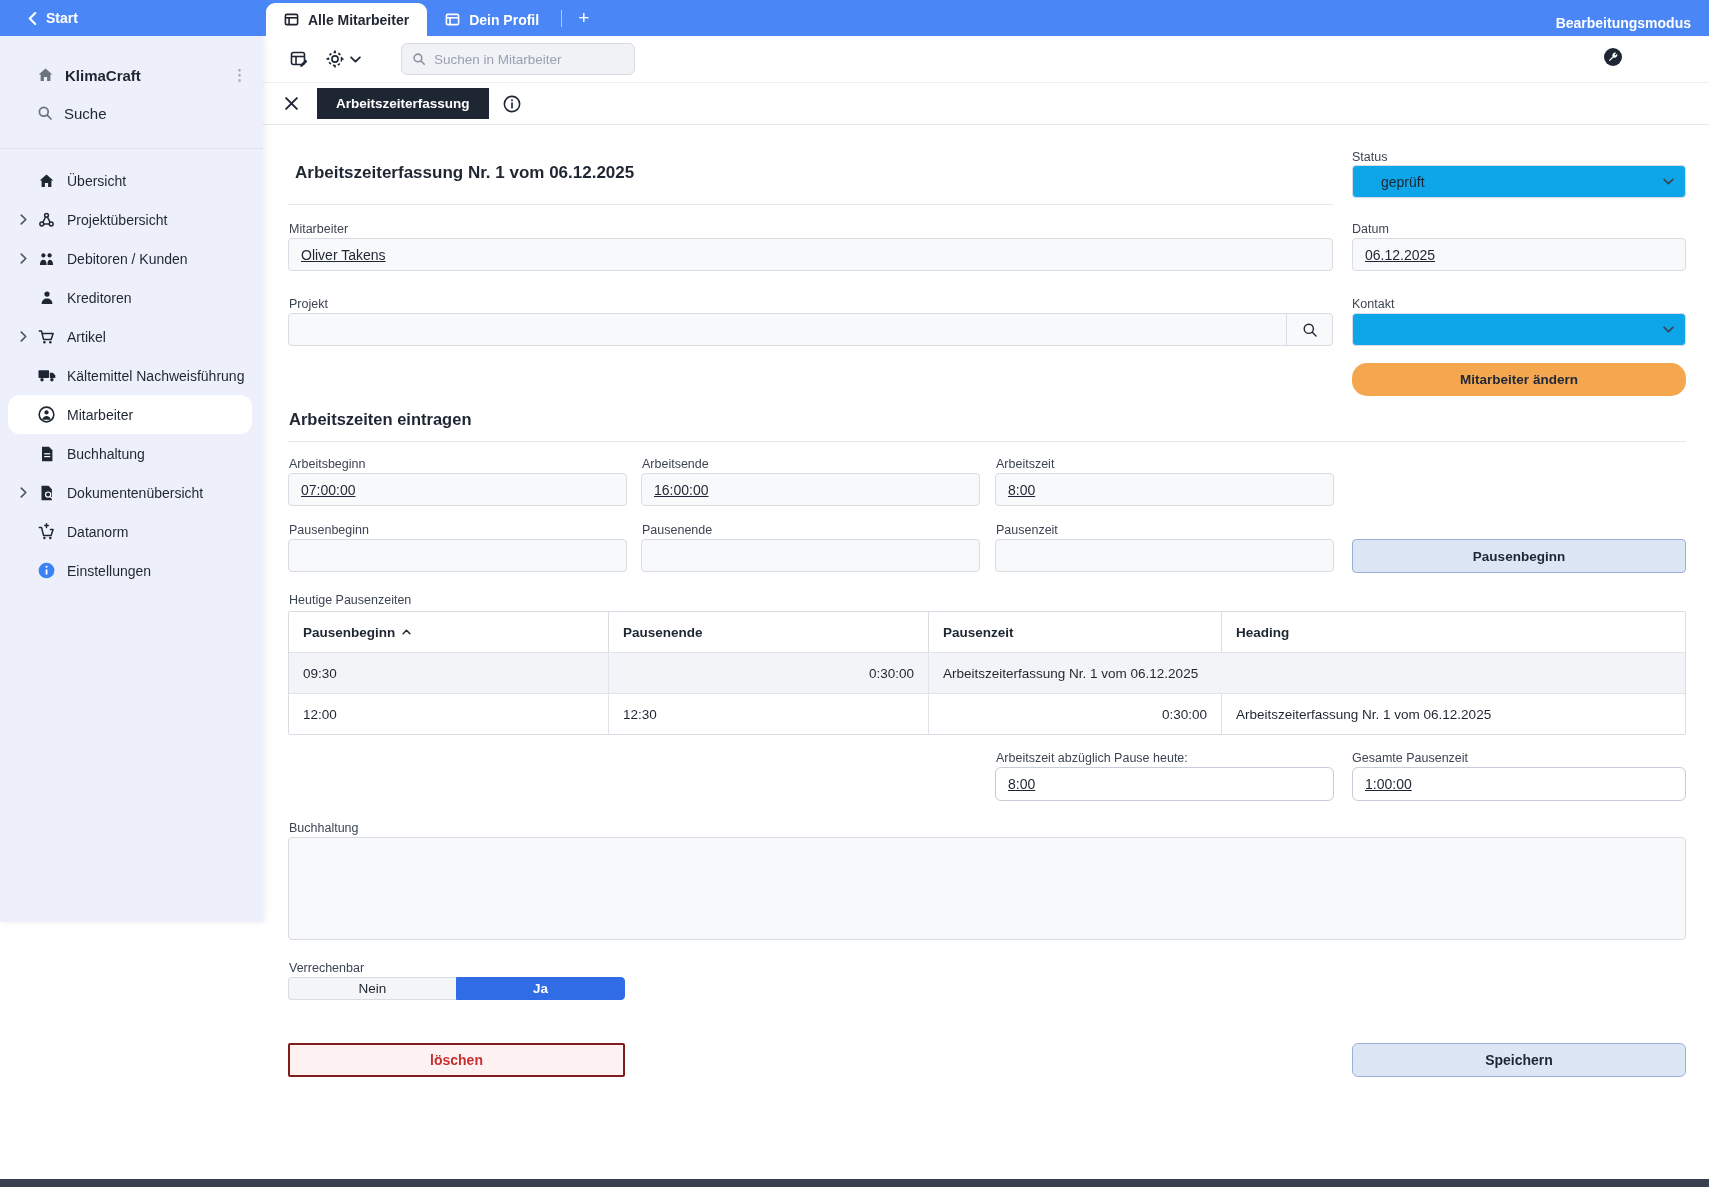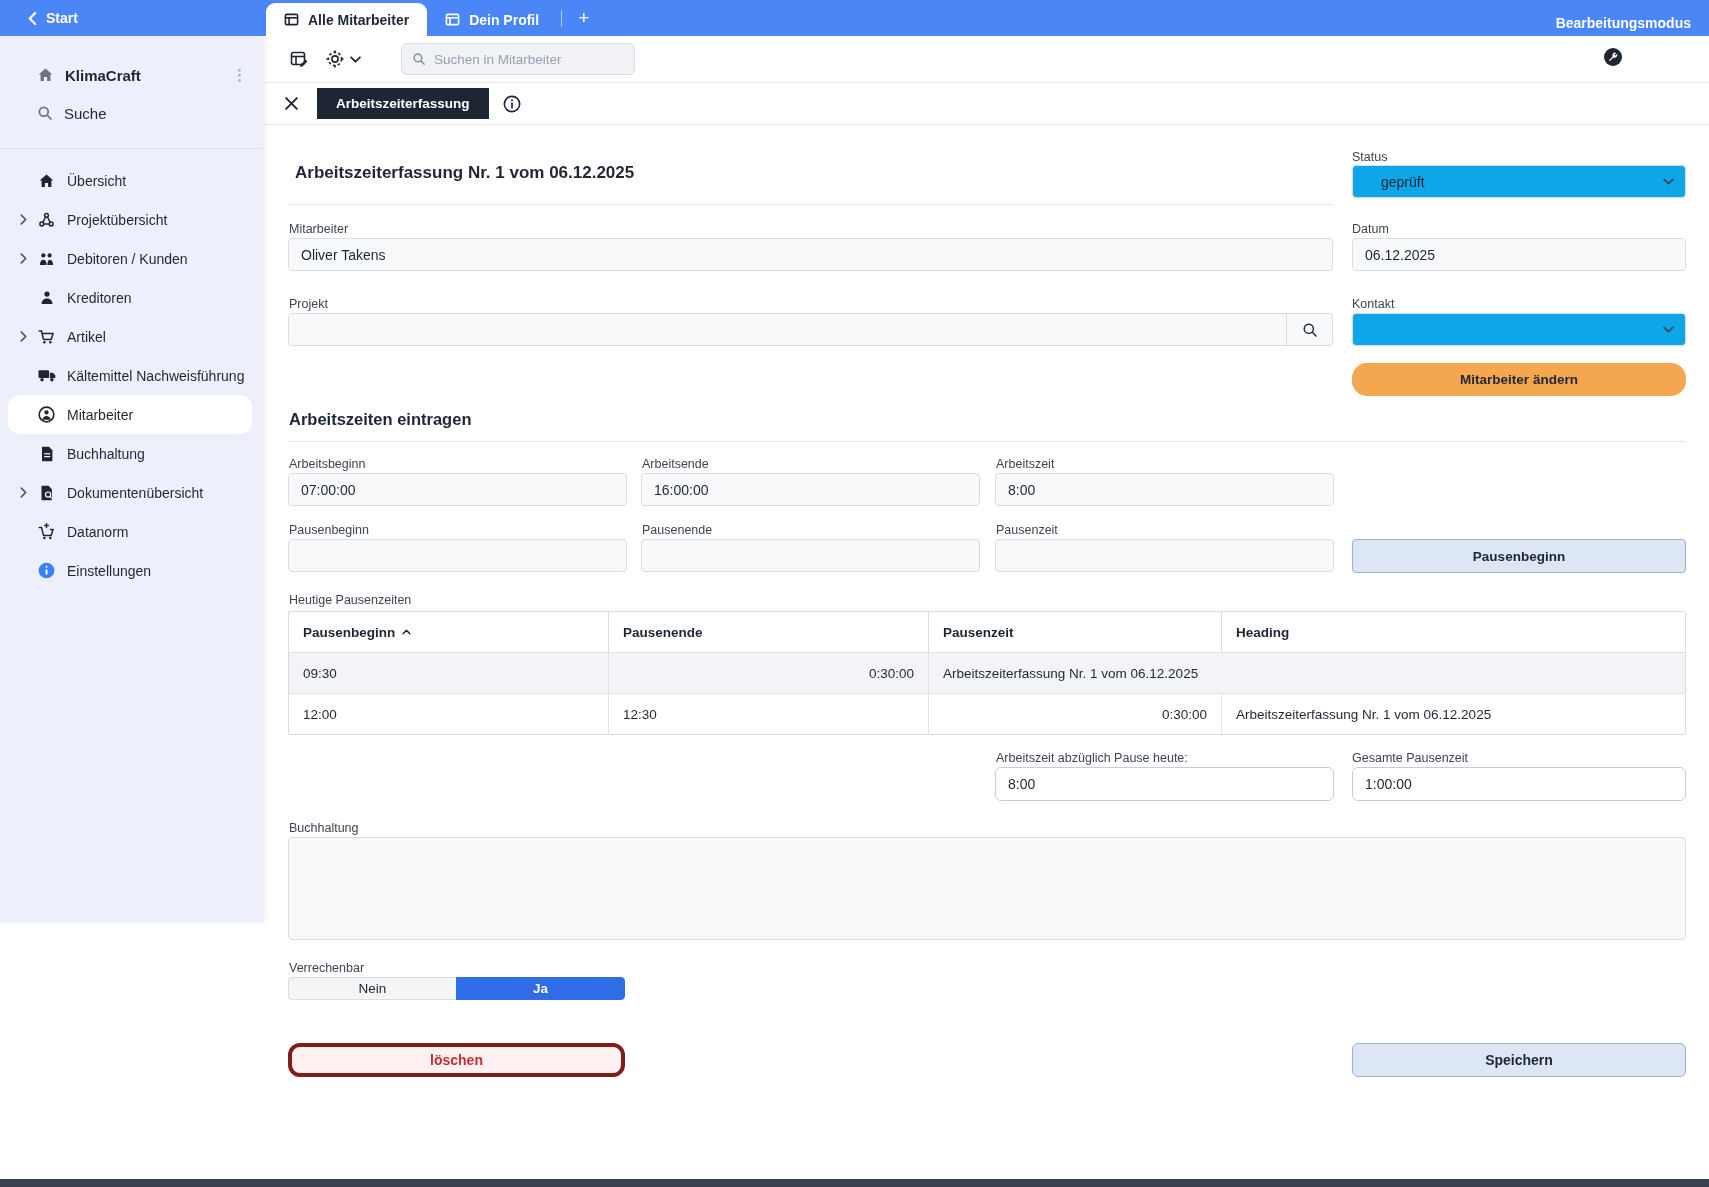--- a/index.html
+++ b/index.html
@@ -46,39 +46,39 @@
   .toolbar-search input { border:none; outline:none; background:transparent; font-size:13.5px; color:#1f2633; width:100%; font-family:"Liberation Sans",sans-serif; }
   .toolbar-search input::placeholder { color:#98a1b0; }
   .detail-header { height:43px; border-top:1px solid #eceef2; border-bottom:1px solid #e4e7eb; display:flex; align-items:center; padding-left:17px; gap:14px; }
   .close-btn { padding:4px; cursor:pointer; display:flex; }
   .detail-badge { background:#1f2633; color:#fff; font-size:13.5px; font-weight:700; padding:8px 19px; border-radius:0; }
   .info-btn { display:flex; cursor:pointer; }
 
   
   .form { position:absolute; left:25px; top:89px; width:1398px; height:1060px; }
   .fl { position:absolute; font-size:12.5px; color:#3d4452; }
-  .finput { position:absolute; height:33px; background:#f8f9fb; border:1px solid #d8dce3; border-radius:4px; font-size:14px; color:#1f2633; padding:0 12px; font-family:"Liberation Sans",sans-serif; outline:none; }
+  .finput { position:absolute; height:33px; background:#f8f9fb; border:1px solid #d8dce3; border-radius:4px; font-size:14px; color:#1f2633; padding:0 12px; font-family:"Liberation Sans",sans-serif; outline:none;text-decoration:underline; }
   .finput.white { background:#fff; border-color:#c7cdd8; border-radius:6px; height:34px; }
   .fselect { position:absolute; height:33px; background:#0ea5e9; border:1px solid #d8dce3; border-radius:4px; font-size:14px; color:#1f2633; display:flex; align-items:center; padding:0 30px 0 28px; cursor:pointer; }
   .fselect .sel-chev { position:absolute; right:11px; color:#3d4452; }
 
   .form-title { position:absolute; left:0; top:38px; width:1045px; font-size:17px; font-weight:700; color:#1f2633; padding:0 0 21px 7px; border-bottom:1px solid #e4e7eb; }
   .col-l { left:0; width:1045px; }
   .col-r { left:1064px; width:334px; }
 
   .projekt-wrap { position:absolute; left:0; top:188px; width:1045px; height:33px; background:#f8f9fb; border:1px solid #d8dce3; border-radius:4px; display:flex; }
   .projekt-wrap input { flex:1; border:none; outline:none; background:transparent; font-size:14px; padding:0 12px; font-family:"Liberation Sans",sans-serif; }
   .projekt-search-btn { width:46px; border-left:1px solid #d8dce3; display:flex; align-items:center; justify-content:center; cursor:pointer; }
 
   .btn { position:absolute; display:flex; align-items:center; justify-content:center; cursor:pointer; font-family:"Liberation Sans",sans-serif; }
   .btn-orange { left:1064px; top:238px; width:334px; height:33px; background:#f4a74e; border:none; border-radius:15px; font-size:13.5px; font-weight:700; color:#22293a; }
   .btn-blue-light { background:#dde6f4; border:1px solid #9ab0d5; color:#1f2633; font-size:13.5px; font-weight:700; }
   .btn-pause { left:1064px; top:414px; width:334px; height:34px; border-radius:4px; }
   .btn-save { left:1064px; top:918px; width:334px; height:34px; border-radius:6px; font-size:14px; }
-  .btn-delete { left:0; top:918px; width:337px; height:34px; background:#fdf1f1; border:4px solid #7f1d1d; border-radius:12px; color:#c62f2f; font-size:14px; font-weight:700; }
+  .btn-delete { left:0; top:918px; width:337px; height:34px; background:#fdf1f1; border:2px solid #7f1d1d; border-radius:2px; color:#c62f2f; font-size:14px; font-weight:700; }
 
   .section-heading { position:absolute; left:0; top:285px; width:1398px; font-size:16.5px; font-weight:700; color:#1f2633; padding:0 0 12px 1px; border-bottom:1px solid #e4e7eb; }
 
   
   .ptable { position:absolute; left:0; top:486px; width:1398px; border:1px solid #d8dce3; border-radius:2px; font-size:13.5px; }
   .t-row { display:grid; grid-template-columns:320px 320px 293px 1fr; }
   .t-row > div { height:40px; display:flex; align-items:center; padding:0 14px; border-right:1px solid #e0e3e9; }
   .t-row > div:last-child { border-right:none; }
   .t-head > div { font-weight:700; color:#1f2633; border-right:1px solid #d8dce3; }
   .t-body { border-top:1px solid #e0e3e9; }

